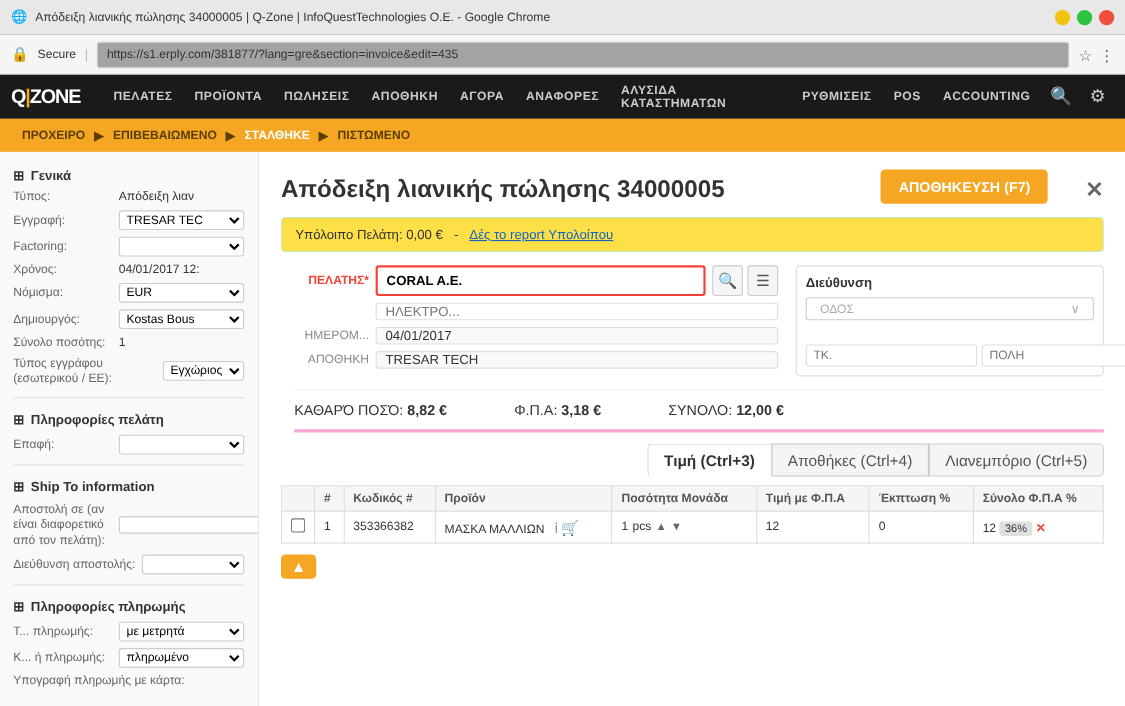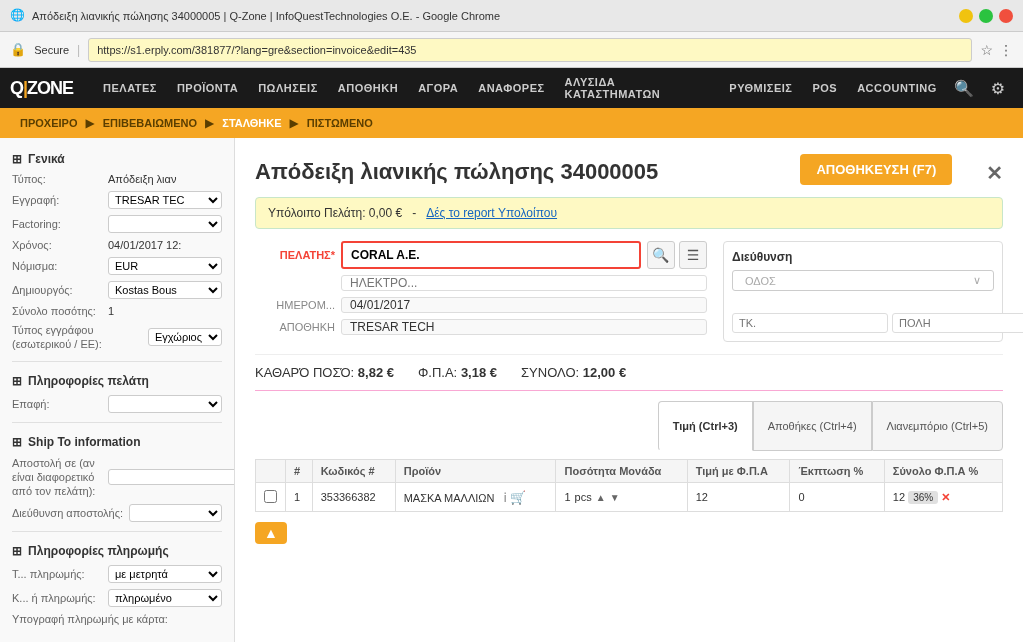--- a/index.html
+++ b/index.html
@@ -27,21 +27,21 @@
       background: #f5f5f5;
       height: 36px;
       display: flex;
       align-items: center;
       padding: 0 10px;
       border-bottom: 1px solid #ccc;
       gap: 8px;
     }
     .lock-icon { color: #4a90d9; font-size: 13px; }
     .address-url {
-      background: #fef9c3;
+      background: #a3a3a3;
       border: 1px solid #ccc;
       border-radius: 3px;
       flex: 1;
       height: 24px;
       padding: 0 8px;
       font-size: 11px;
       color: #333;
     }
     .addr-icons { display: flex; gap: 6px; color: #666; font-size: 14px; }
 
@@ -191,21 +191,21 @@
       background: none;
       border: none;
       font-size: 20px;
       cursor: pointer;
       color: #666;
       font-weight: bold;
     }
 
     
     .balance-banner {
-      background: #fef9c3;
+      background: #fde047;
       border: 1px solid #c8e6c9;
       border-radius: 4px;
       padding: 8px 12px;
       margin-bottom: 12px;
       font-size: 12px;
       color: #333;
       display: flex;
       gap: 10px;
     }
     .balance-link { color: #1565c0; text-decoration: underline; cursor: pointer; }
@@ -289,41 +289,42 @@
       border-radius: 3px;
       padding: 3px 6px;
       font-size: 11px;
       color: #aaa;
       margin-top: 16px;
     }
 
     
     .totals-bar {
       display: flex;
-      gap: 24px;
+      gap: 61px;
       padding: 10px 0;
       border-top: 1px solid #eee;
-      border-bottom: 1px solid #f9a8d4;
+      border-bottom: 3px solid #f9a8d4;
       margin-bottom: 10px;
+      margin-left: 12px;
     }
     .total-item { font-size: 13px; color: #333; }
     .total-item strong { font-weight: bold; }
 
     
     .tabs-row {
       display: flex;
       gap: 0;
       margin-bottom: 8px;
       justify-content: flex-end;
     }
     .tab-btn {
       border: 1px solid #ccc;
       background: #f5f5f5;
-      padding: 18px 14px;
-      font-size: 11px;
+      padding: 6px 14px;
+      font-size: 14px;
       cursor: pointer;
       color: #555;
     }
     .tab-btn.active {
       background: white;
       border-bottom-color: white;
       color: #333;
       font-weight: bold;
     }
     .tab-btn:first-child { border-radius: 4px 0 0 4px; }

